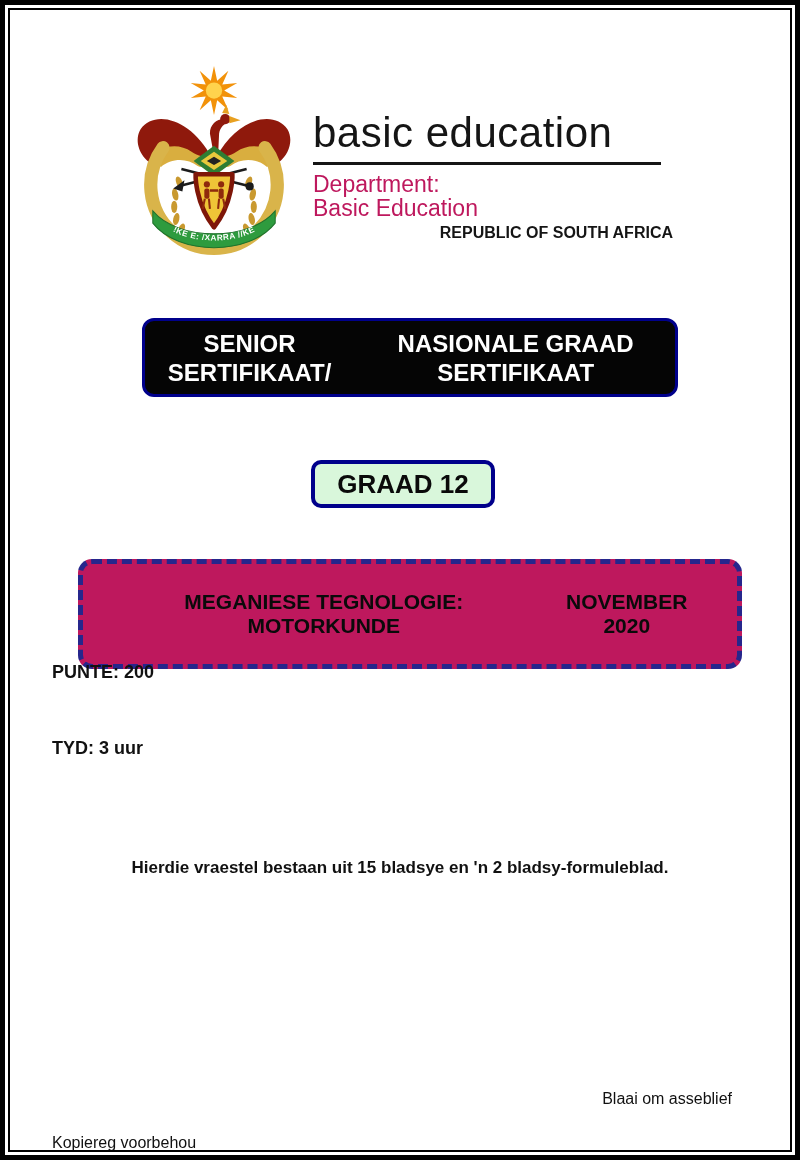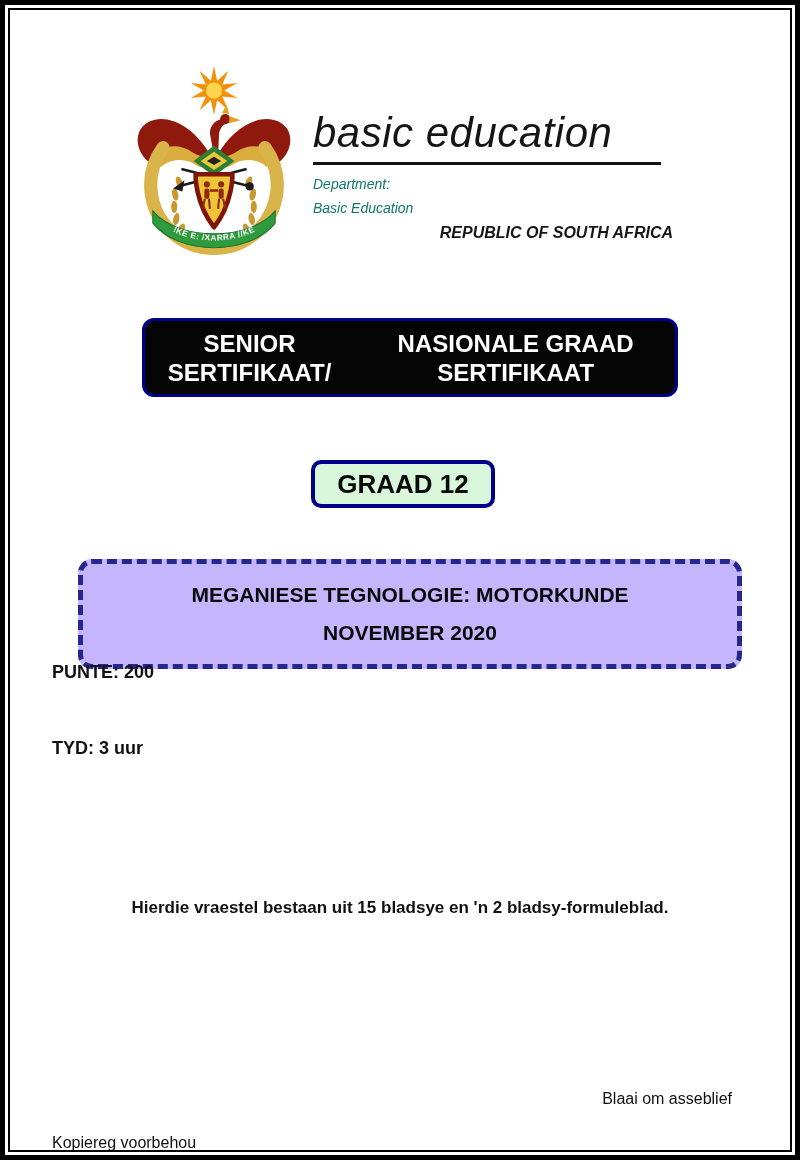--- a/index.html
+++ b/index.html
@@ -15,27 +15,27 @@
   .page-inner{
     width:100%; height:100%;
     border:2px solid #000;
     position:relative;
     background:#fff;
     overflow:hidden;
   }
 
   
   .emblem{ position:absolute; left:122px; top:52px; width:164px; height:204px; }
-  .brand-block{ position:absolute; left:303px; top:100px; width:360px;font-style:italic; }
+  .brand-block{ position:absolute; left:303px; top:100px; width:360px; }
   .brand-title{
     font-size:42px; letter-spacing:0.5px; color:#151515; font-weight:normal;
     line-height:1.1;
   }
   .brand-rule{ width:348px; height:0; border-top:3px solid #151515; margin-top:6px; margin-bottom:7px; }
-  .dept-line{ font-size:14px; line-height:24px; color:#0f766e; }
+  .dept-line{ font-size:23px; line-height:24px; color:#be185d; }
   .country-line{ font-size:16px; line-height:26px; font-weight:bold; color:#151515;text-align:right; }
 
   
   .title-box{
     position:absolute; left:132px; top:308px; width:536px; height:79px;
     background:#050505; border:3px solid #00008B; border-radius:12px;
     display:flex; flex-direction:row; justify-content:center; align-items:center;
     gap:2px;
   }
   .title-box .line{ color:#fff; font-weight:bold; font-size:24px; line-height:29px; text-align:center; }
@@ -44,30 +44,30 @@
   .grade-box{
     position:absolute; left:301px; top:450px; width:184px; height:48px;
     background:#d9f7db; border:4px solid #00008B; border-radius:10px;
     display:flex; justify-content:center; align-items:center;
   }
   .grade-box .line{ font-weight:bold; font-size:26px; color:#0a0a0a; }
 
   
   .subject-box{
     position:absolute; left:68px; top:549px; width:664px; height:110px;
-    background:#c4b5fd; border:5px dashed #26268c; border-radius:14px;
-    display:flex; flex-direction:column; justify-content:space-evenly; align-items:center;
+    background:#be185d; border:5px dashed #26268c; border-radius:14px;
+    display:flex; flex-direction:row; justify-content:space-evenly; align-items:center;
     padding:4px 24px;
   }
   .subject-box .line{ font-weight:bold; font-size:21px; color:#0a0a0a; text-align:center; }
 
   .marks{ position:absolute; left:42px; top:652px; font-weight:bold; font-size:18px; }
   .time{ position:absolute; left:42px; top:728px; font-weight:bold; font-size:18px; }
 
-  .note{ position:absolute; left:0; top:888px; width:100%; text-align:center;
+  .note{ position:absolute; left:0; top:848px; width:100%; text-align:center;
          font-weight:bold; font-size:17px; }
 
   .footer-left{ position:absolute; left:42px; top:1124px; font-size:16px; }
   .footer-right{ position:absolute; right:58px; top:1080px; font-size:16px; }
 </style>
 </head>
 <body>
 
 <div class="page-outer">
   <div class="page-inner">

